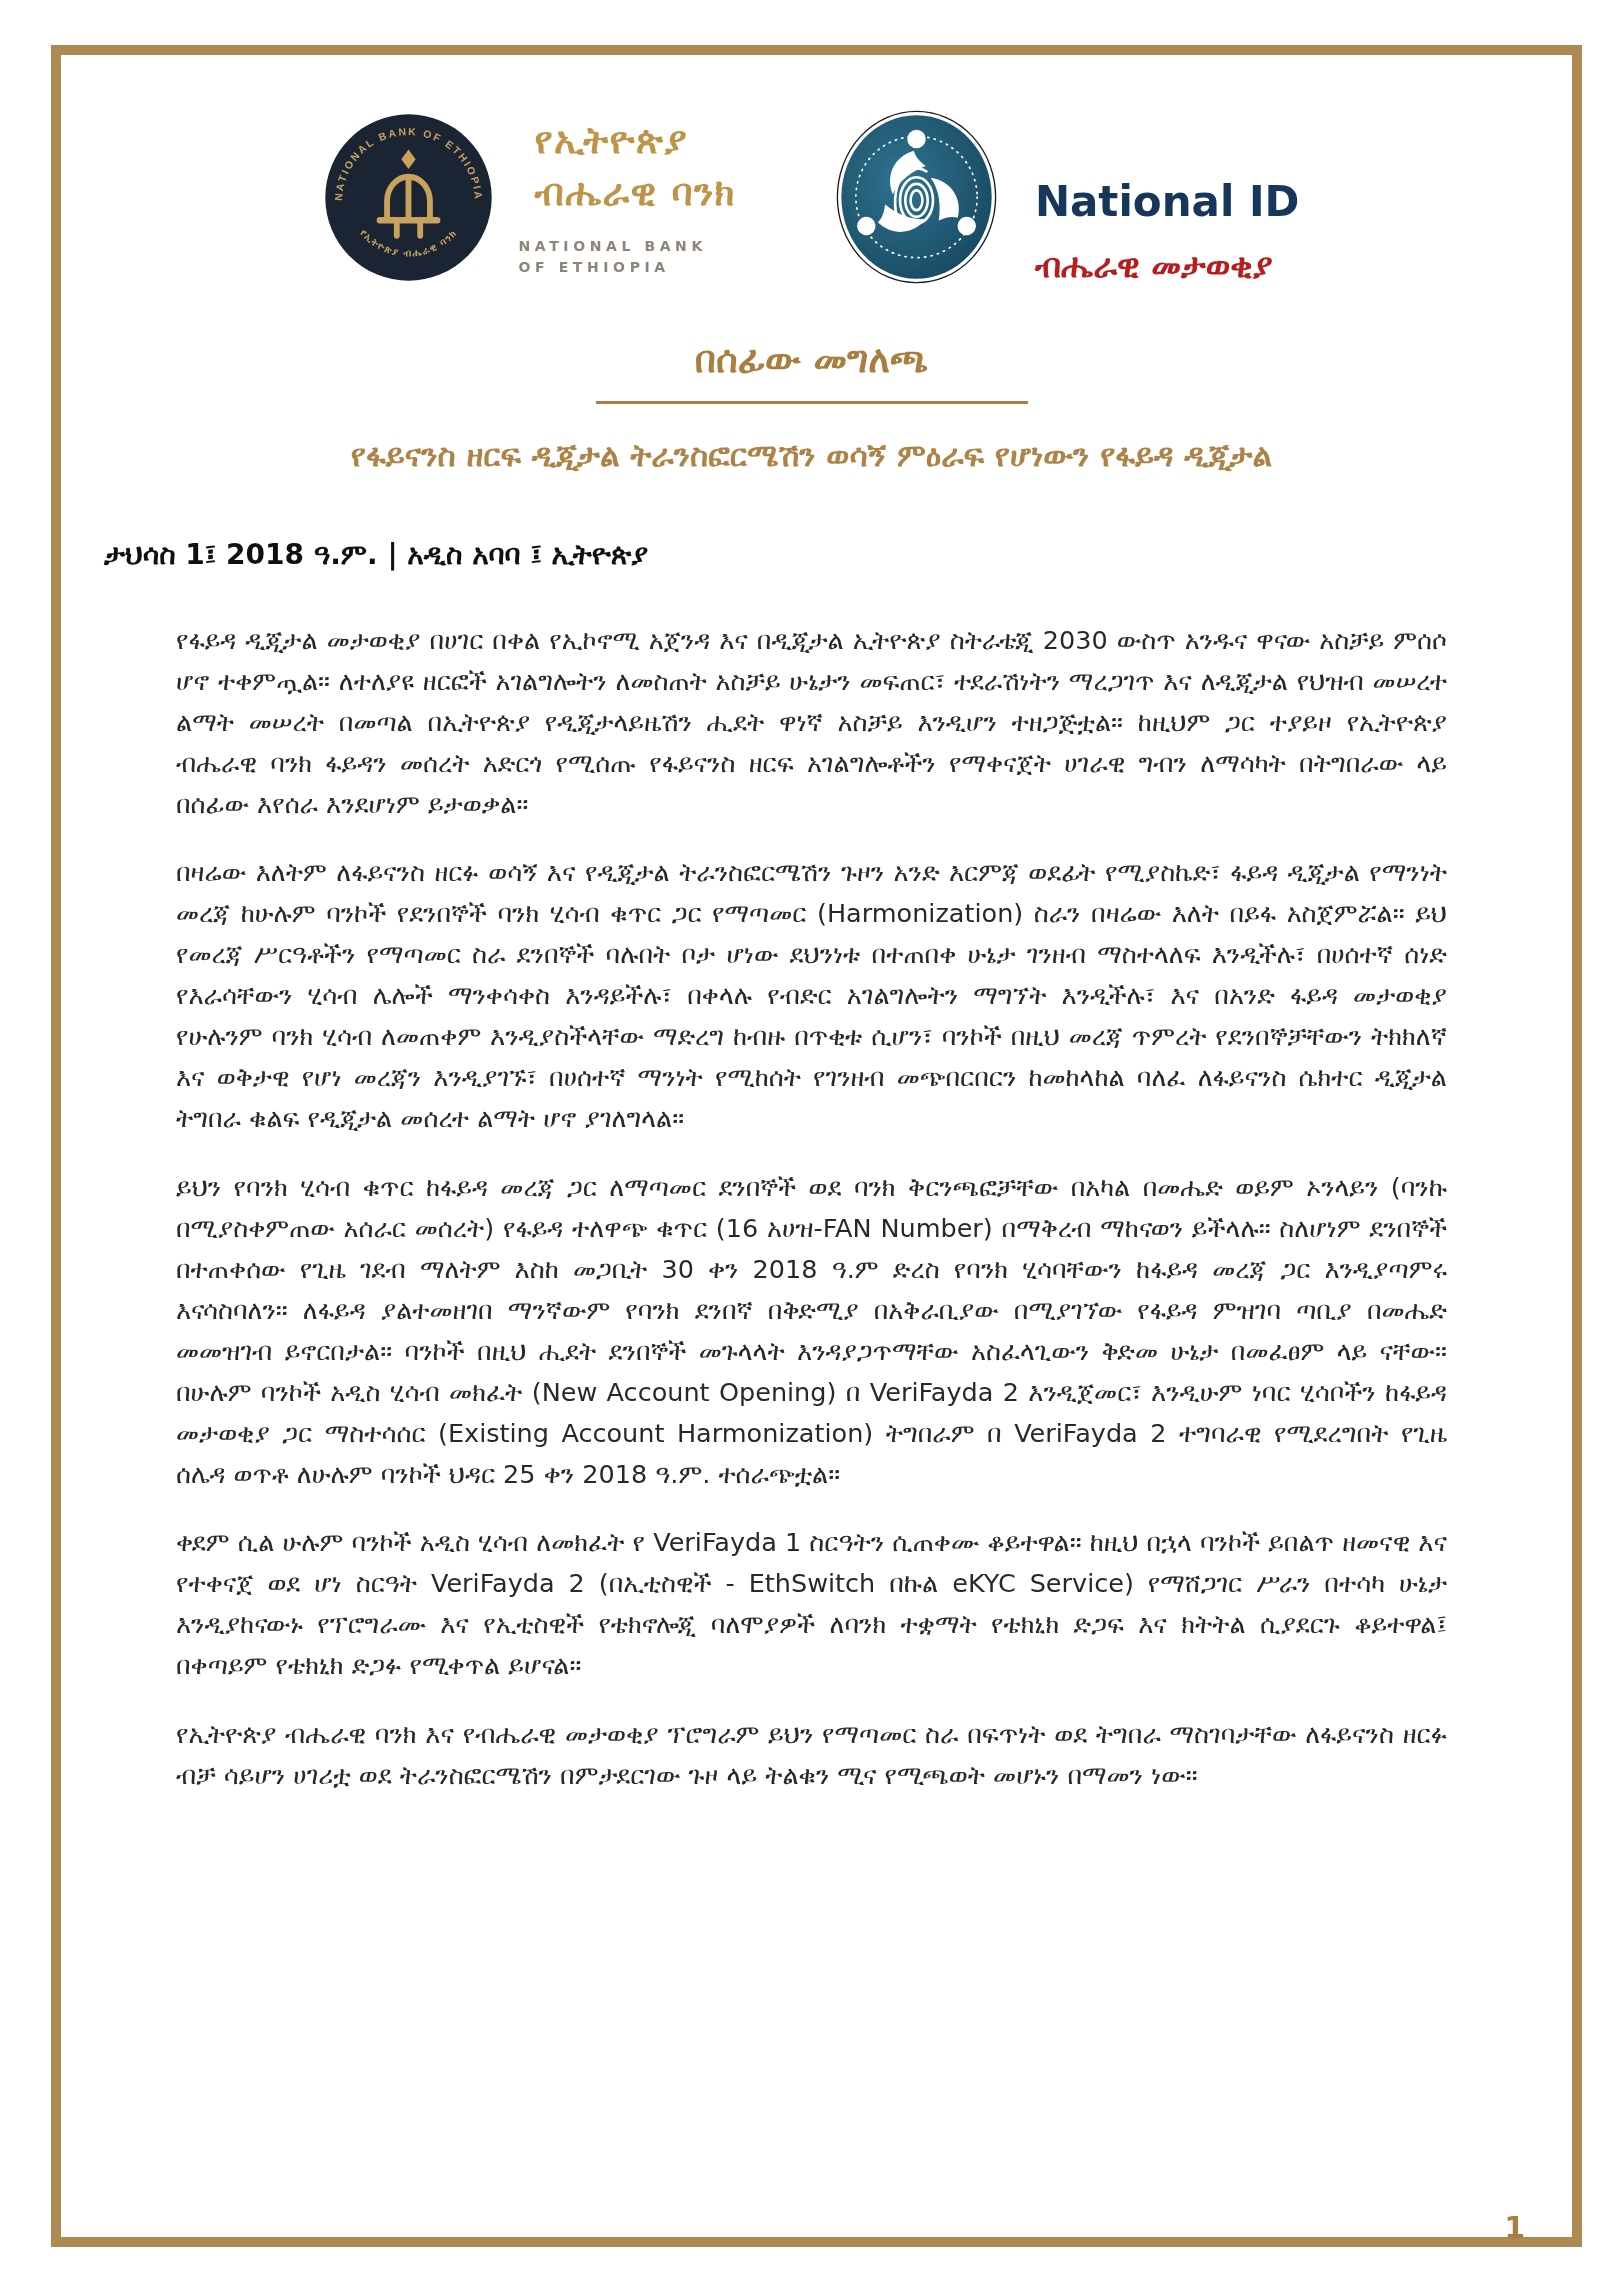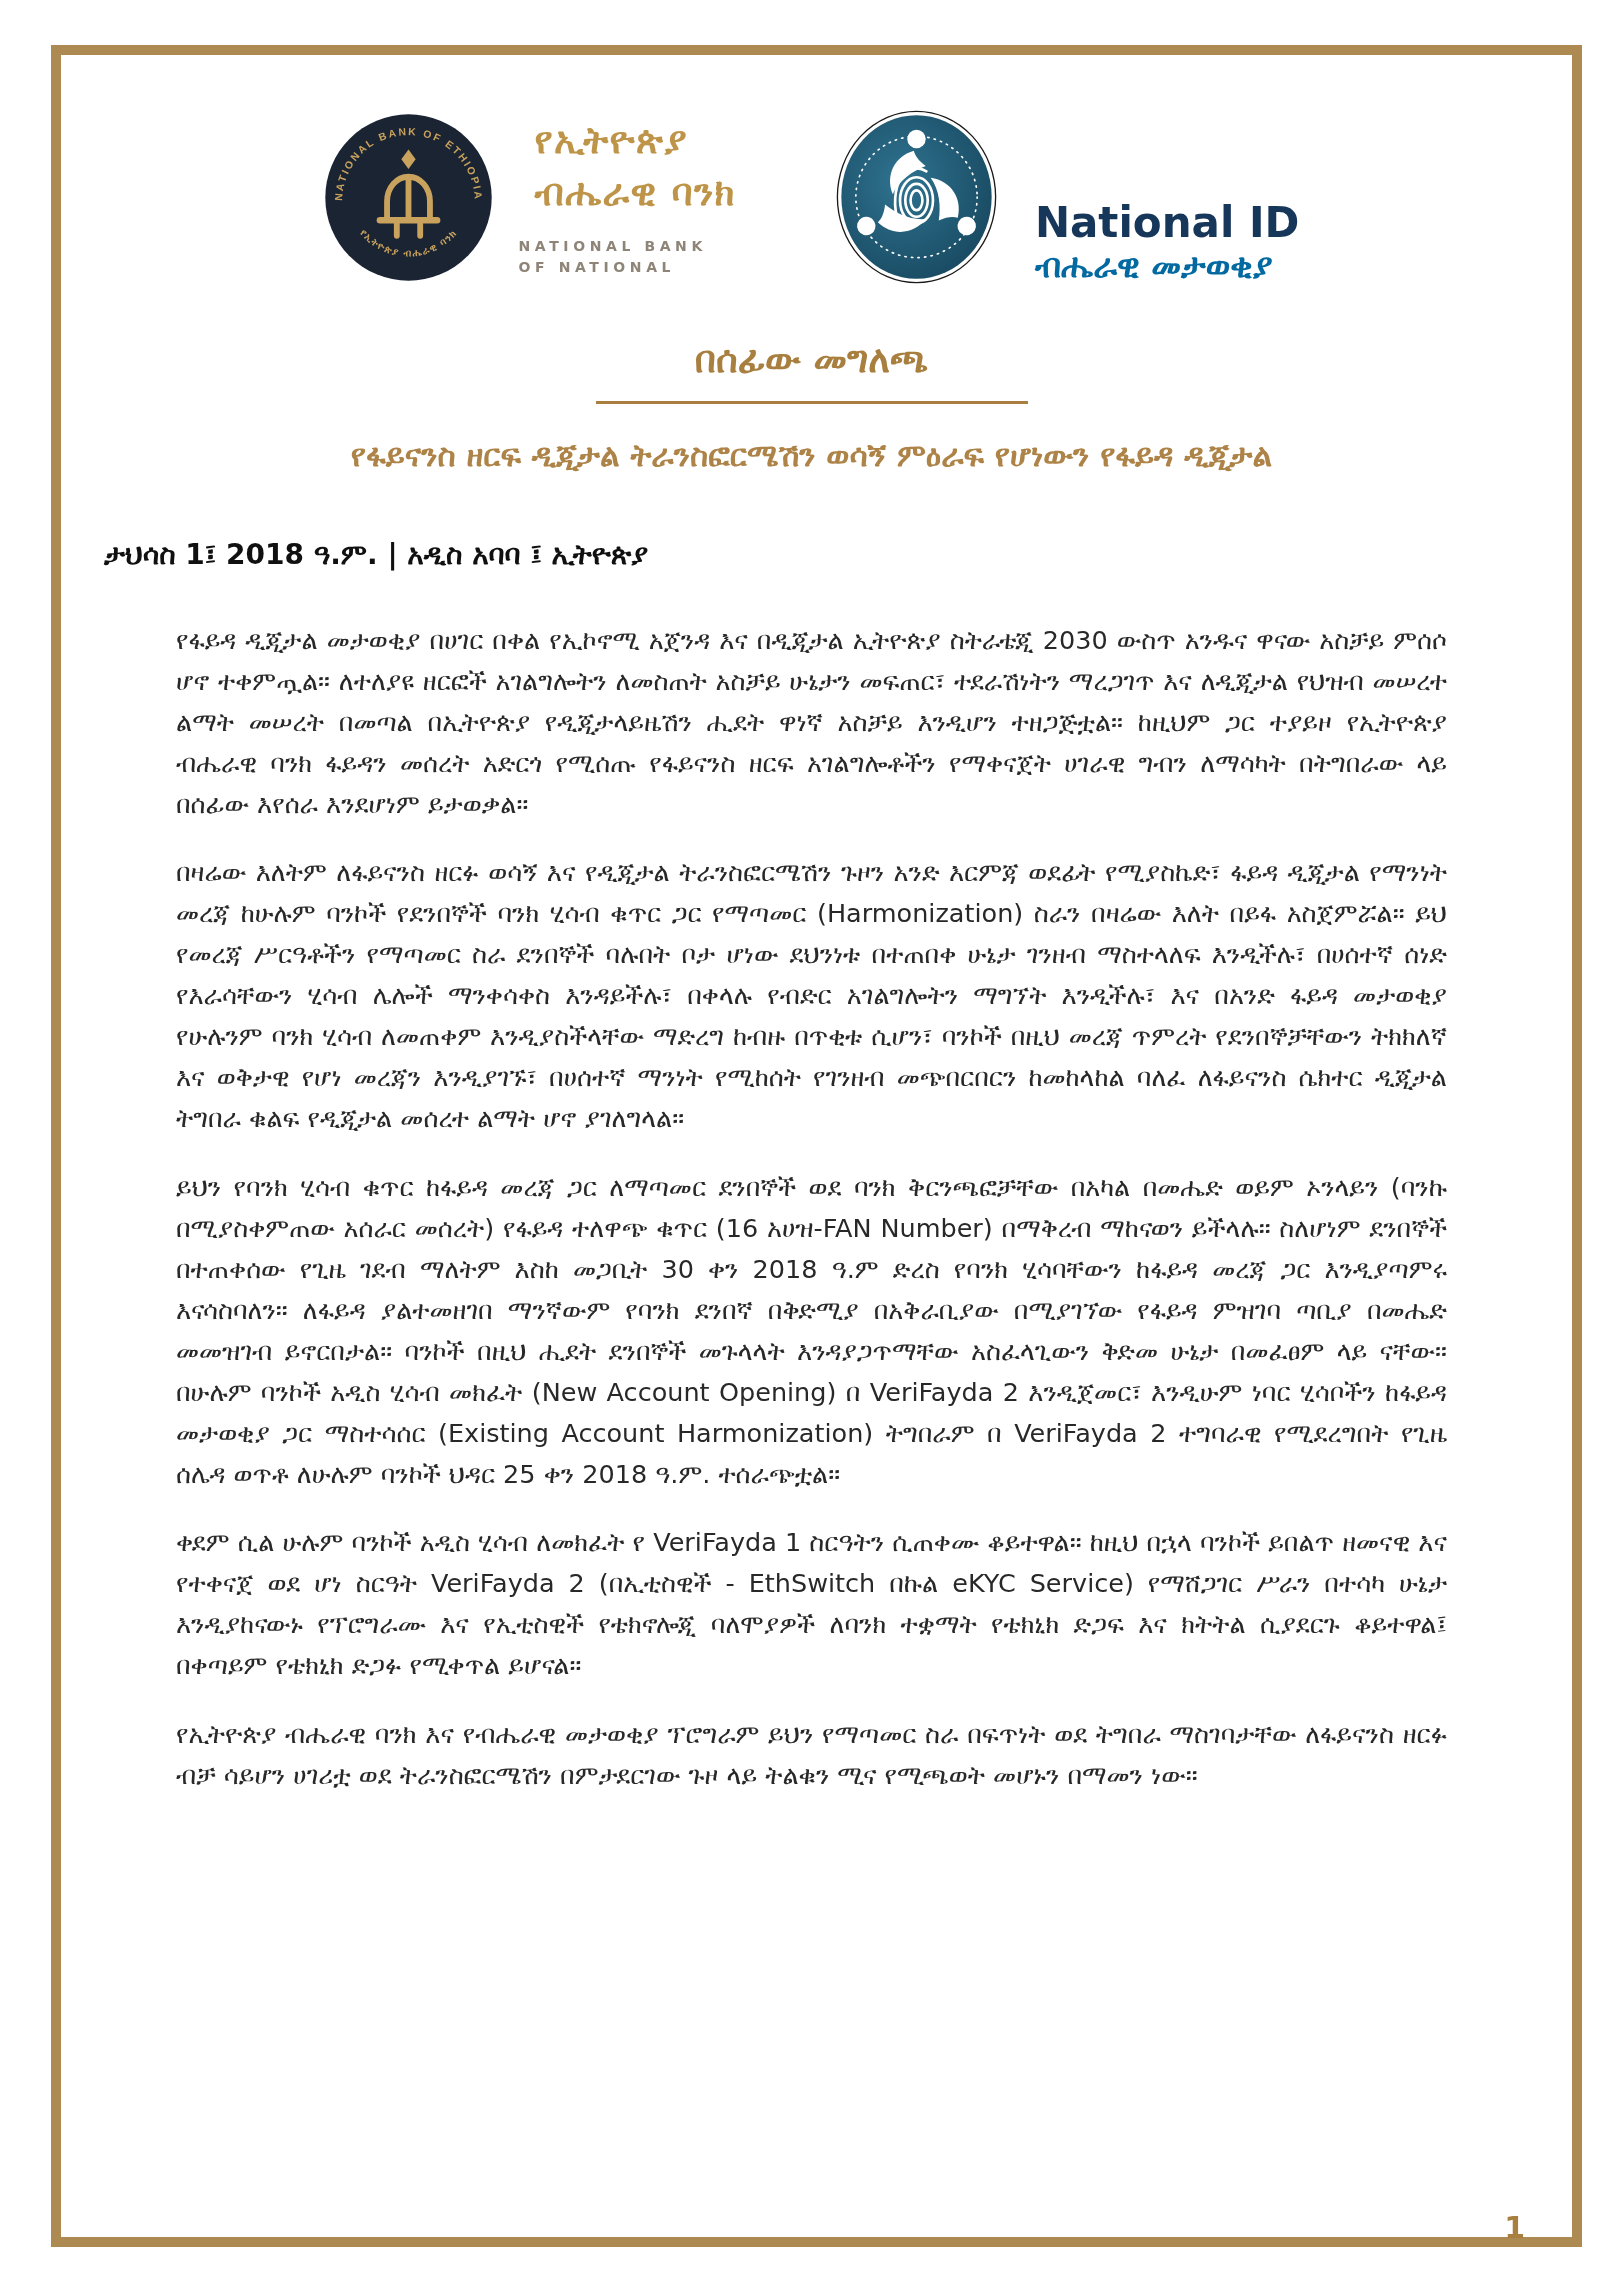--- a/index.html
+++ b/index.html
@@ -21,21 +21,21 @@
     gap:98px;padding-top:108px;
   }
   .nbe{display:flex;align-items:center;gap:26px;}
   .nbe-text{display:flex;flex-direction:column;}
   .nbe-am{font-size:37px;font-weight:bold;color:#BE9449;line-height:1.4;letter-spacing:1.3px;margin-left:16px;}
   .nbe-en{font-size:14px;color:#8E8478;letter-spacing:4.6px;font-weight:bold;line-height:1.55;}
   .nbe-en.first{margin-top:17px;}
   .nid{display:flex;align-items:flex-end;gap:36px;}
   .nid-text{display:flex;flex-direction:column;}
   .nid-title{font-size:42px;font-weight:bold;color:#16365A;line-height:1.1;}
-  .nid-sub{font-size:33px;font-weight:bold;color:#0369a1;margin-top:0;}
+  .nid-sub{font-size:33px;font-weight:bold;color:#b91c1c;margin-top:21px;}
   
   .title{
     margin:52px 0 0;text-align:center;
     font-size:37px;font-weight:bold;color:#A87F3F;
   }
   .rule{width:432px;height:3.3px;background:#A87F3F;margin:19.7px auto 0;}
   .subtitle{
     margin:27.5px auto 0;max-width:1153px;text-align:center;
     font-size:31px;font-weight:600;color:#AD8347;line-height:1.55;
   }
@@ -82,21 +82,21 @@
           <path d="M97 162 v-26 a33 38 0 0 1 66 0 v26"></path>
           <path d="M130 100 v62"></path>
           <path d="M86 165 h88" stroke-width="10"></path>
           <path d="M112 165 v24 M148 165 v24"></path>
         </g>
       </svg>
       <div class="nbe-text">
         <div class="nbe-am">የኢትዮጵያ</div>
         <div class="nbe-am">ብሔራዊ ባንክ</div>
         <div class="nbe-en first">NATIONAL BANK</div>
-        <div class="nbe-en">OF NATIONAL</div>
+        <div class="nbe-en">OF ETHIOPIA</div>
       </div>
     </div>
 
     <div class="nid">
       <svg width="165" height="178" viewBox="0 0 250 270">
         <defs>
           <radialGradient id="nidGrad" cx="40%" cy="40%" r="75%">
             <stop offset="0%" stop-color="#2F7390"></stop>
             <stop offset="100%" stop-color="#16455C"></stop>
           </radialGradient>

